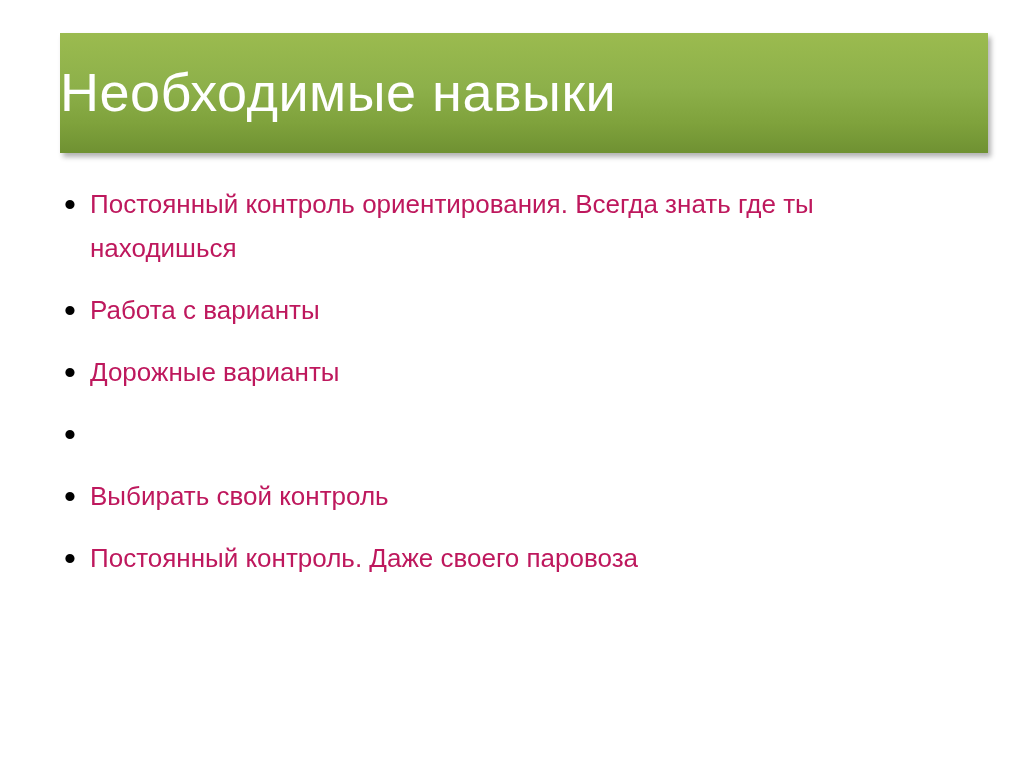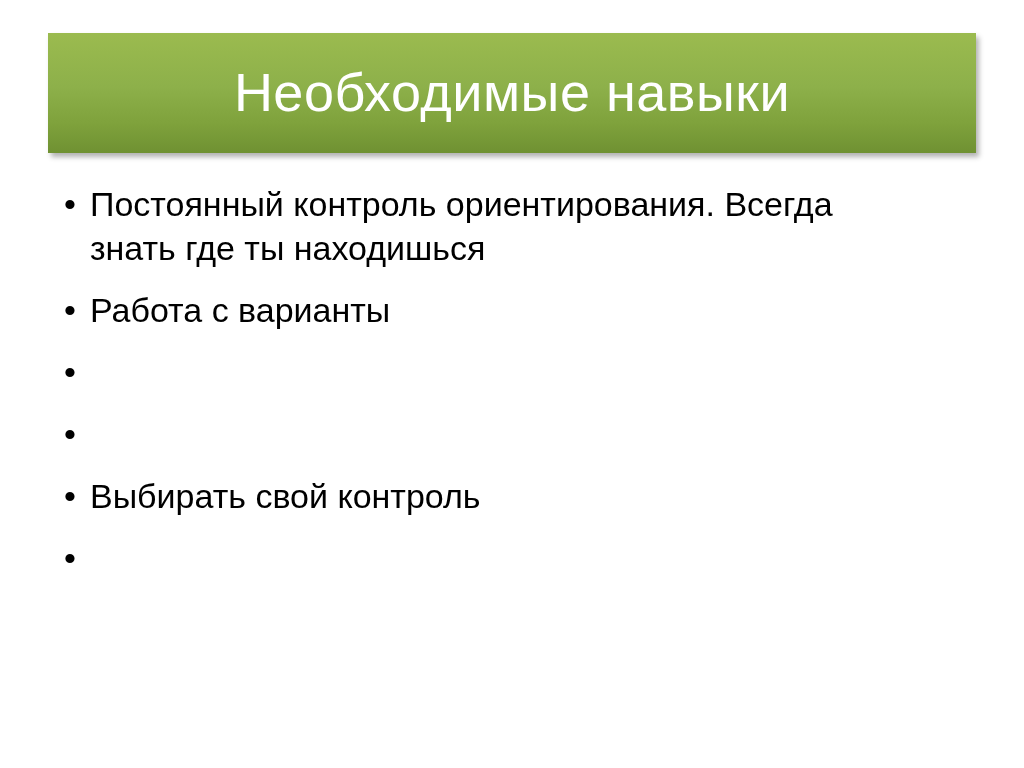--- a/index.html
+++ b/index.html
@@ -14,29 +14,28 @@
     overflow: hidden;
   }
   .slide {
     position: relative;
     width: 1024px;
     height: 768px;
     background: #ffffff;
   }
   .title-bar {
     position: absolute;
-    left: 48px;
+    left: 60px;
     top: 33px;
     width: 928px;
     height: 120px;
     background: linear-gradient(to bottom, #9bbb4f 0%, #8db04a 45%, #7fa23c 75%, #6f9132 100%);
     box-shadow: 3px 4px 5px rgba(0,0,0,0.30);
     display: flex;
     align-items: center;
-    justify-content: center;
   }
   .title-text {
     color: #ffffff;
     font-size: 54px;
     font-weight: normal;
     letter-spacing: 0.5px;
     line-height: 1.1;
     text-align: center;
     white-space: nowrap;
   }
@@ -58,23 +57,23 @@
     width: 34px;
     min-width: 34px;
     font-size: 34px;
     line-height: 44px;
     color: #000000;
     text-align: left;
     padding-left: 8px;
     box-sizing: border-box;
   }
   .bullet-text {
-    font-size: 34px;
+    font-size: 26px;
     line-height: 44px;
-    color: #000000;
+    color: #be185d;
     max-width: 790px;
   }
 </style>
 </head>
 <body>
 
 <div class="slide">
 
   <div class="title-bar">
     <div class="title-text">Необходимые навыки</div>
@@ -84,26 +83,28 @@
     <li class="bullet-item">
       <span class="bullet-dot">•</span>
       <span class="bullet-text">Постоянный контроль ориентирования. Всегда знать где ты находишься</span>
     </li>
     <li class="bullet-item">
       <span class="bullet-dot">•</span>
       <span class="bullet-text">Работа с варианты</span>
     </li>
     <li class="bullet-item">
       <span class="bullet-dot">•</span>
+      <span class="bullet-text">Дорожные варианты</span>
     </li>
     <li class="bullet-item">
       <span class="bullet-dot">•</span>
     </li>
     <li class="bullet-item">
       <span class="bullet-dot">•</span>
       <span class="bullet-text">Выбирать свой контроль</span>
     </li>
     <li class="bullet-item">
       <span class="bullet-dot">•</span>
+      <span class="bullet-text">Постоянный контроль. Даже своего паровоза</span>
     </li>
   </ul>
 
 </div>
 
 </body></html>

